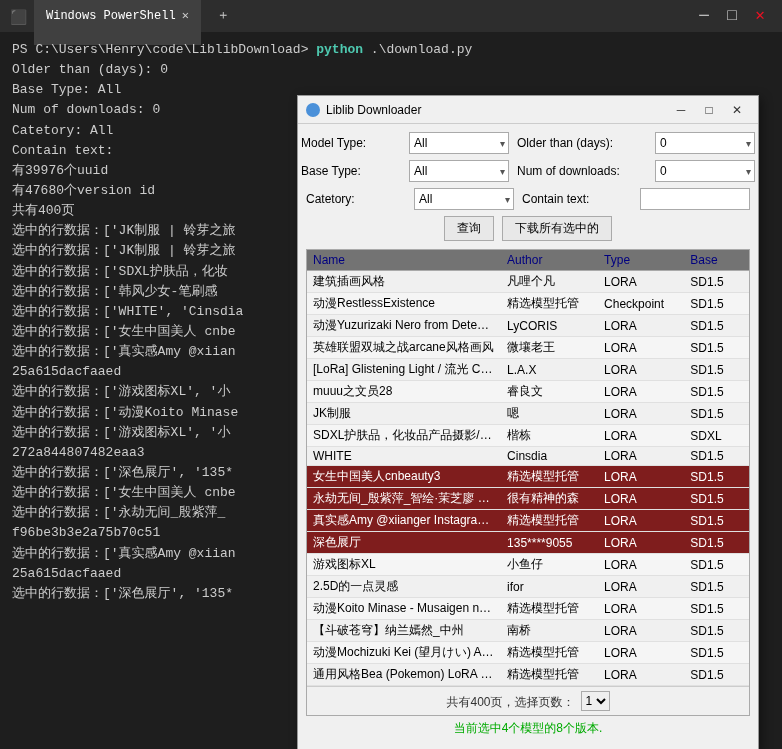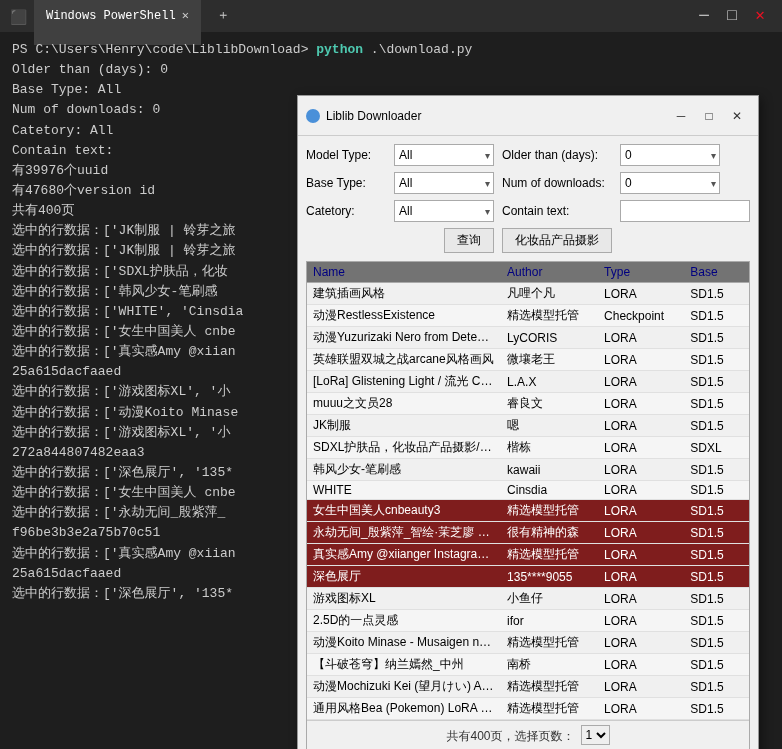--- a/index.html
+++ b/index.html
@@ -80,21 +80,21 @@
       box-shadow: 3px 3px 10px rgba(0,0,0,0.4);
       font-family: 'Segoe UI', Arial, sans-serif;
       font-size: 12px;
     }
     .dialog-titlebar {
       background: #f0f0f0;
       border-bottom: 1px solid #ccc;
       display: flex;
       align-items: center;
       padding: 4px 8px;
-      height: 40px;
+      height: 28px;
     }
     .dialog-title-icon {
       width: 14px; height: 14px;
       background: #4a90d9;
       border-radius: 50%;
       margin-right: 6px;
     }
     .dialog-title-text {
       flex: 1;
       font-size: 12px;
@@ -114,20 +114,21 @@
     }
 
     .dialog-body {
       padding: 8px;
     }
     .filter-row {
       display: flex;
       align-items: center;
       margin-bottom: 6px;
       gap: 8px;
+      justify-content: center;
     }
     .filter-label {
       color: #000;
       min-width: 80px;
       font-size: 12px;
     }
     .filter-select {
       border: 1px solid #aaa;
       background: #fff;
       font-size: 12px;
@@ -148,20 +149,21 @@
       right: 4px;
       top: 50%;
       transform: translateY(-50%);
       pointer-events: none;
       font-size: 10px;
       color: #555;
     }
     .select-wrapper select {
       padding-right: 20px;
       min-width: 100px;
+      margin-left: 20px;
     }
     .filter-input {
       border: 1px solid #aaa;
       background: #fff;
       font-size: 12px;
       padding: 2px 4px;
       height: 22px;
       min-width: 120px;
     }
     .btn-query, .btn-download {
@@ -329,21 +331,21 @@
         <select class="filter-select">
           <option>All</option>
         </select>
       </div>
       <span class="filter-label" style="min-width:110px;">Contain text:</span>
       <input class="filter-input" type="text" value="" style="min-width: 90px;">
     </div>
 
     <div class="btn-row">
       <button class="btn-query">查询</button>
-      <button class="btn-download">化妆品产品摄影</button>
+      <button class="btn-download">下载所有选中的</button>
     </div>
 
     <div class="table-wrapper">
       <table class="data-table">
         <thead>
           <tr>
             <th class="col-name">Name</th>
             <th class="col-author">Author</th>
             <th class="col-type">Type</th>
             <th class="col-base">Base</th>
@@ -392,26 +394,20 @@
               <td>LORA</td>
               <td>SD1.5</td>
             </tr>
             <tr>
               <td style="max-width: 180px;">SDXL护肤品，化妆品产品摄影/场景图/E</td>
               <td style="max-width: 90px;">楷栋</td>
               <td>LORA</td>
               <td>SDXL</td>
             </tr>
             <tr>
-              <td style="max-width: 180px;">韩风少女-笔刷感</td>
-              <td style="max-width: 90px;">kawaii</td>
-              <td>LORA</td>
-              <td>SD1.5</td>
-            </tr>
-            <tr>
               <td style="max-width: 180px;">WHITE</td>
               <td style="max-width: 90px;">Cinsdia</td>
               <td>LORA</td>
               <td>SD1.5</td>
             </tr>
             <tr class="selected">
               <td style="max-width: 180px;">女生中国美人cnbeauty3</td>
               <td style="max-width: 90px;">精选模型托管</td>
               <td>LORA</td>
               <td>SD1.5</td>

